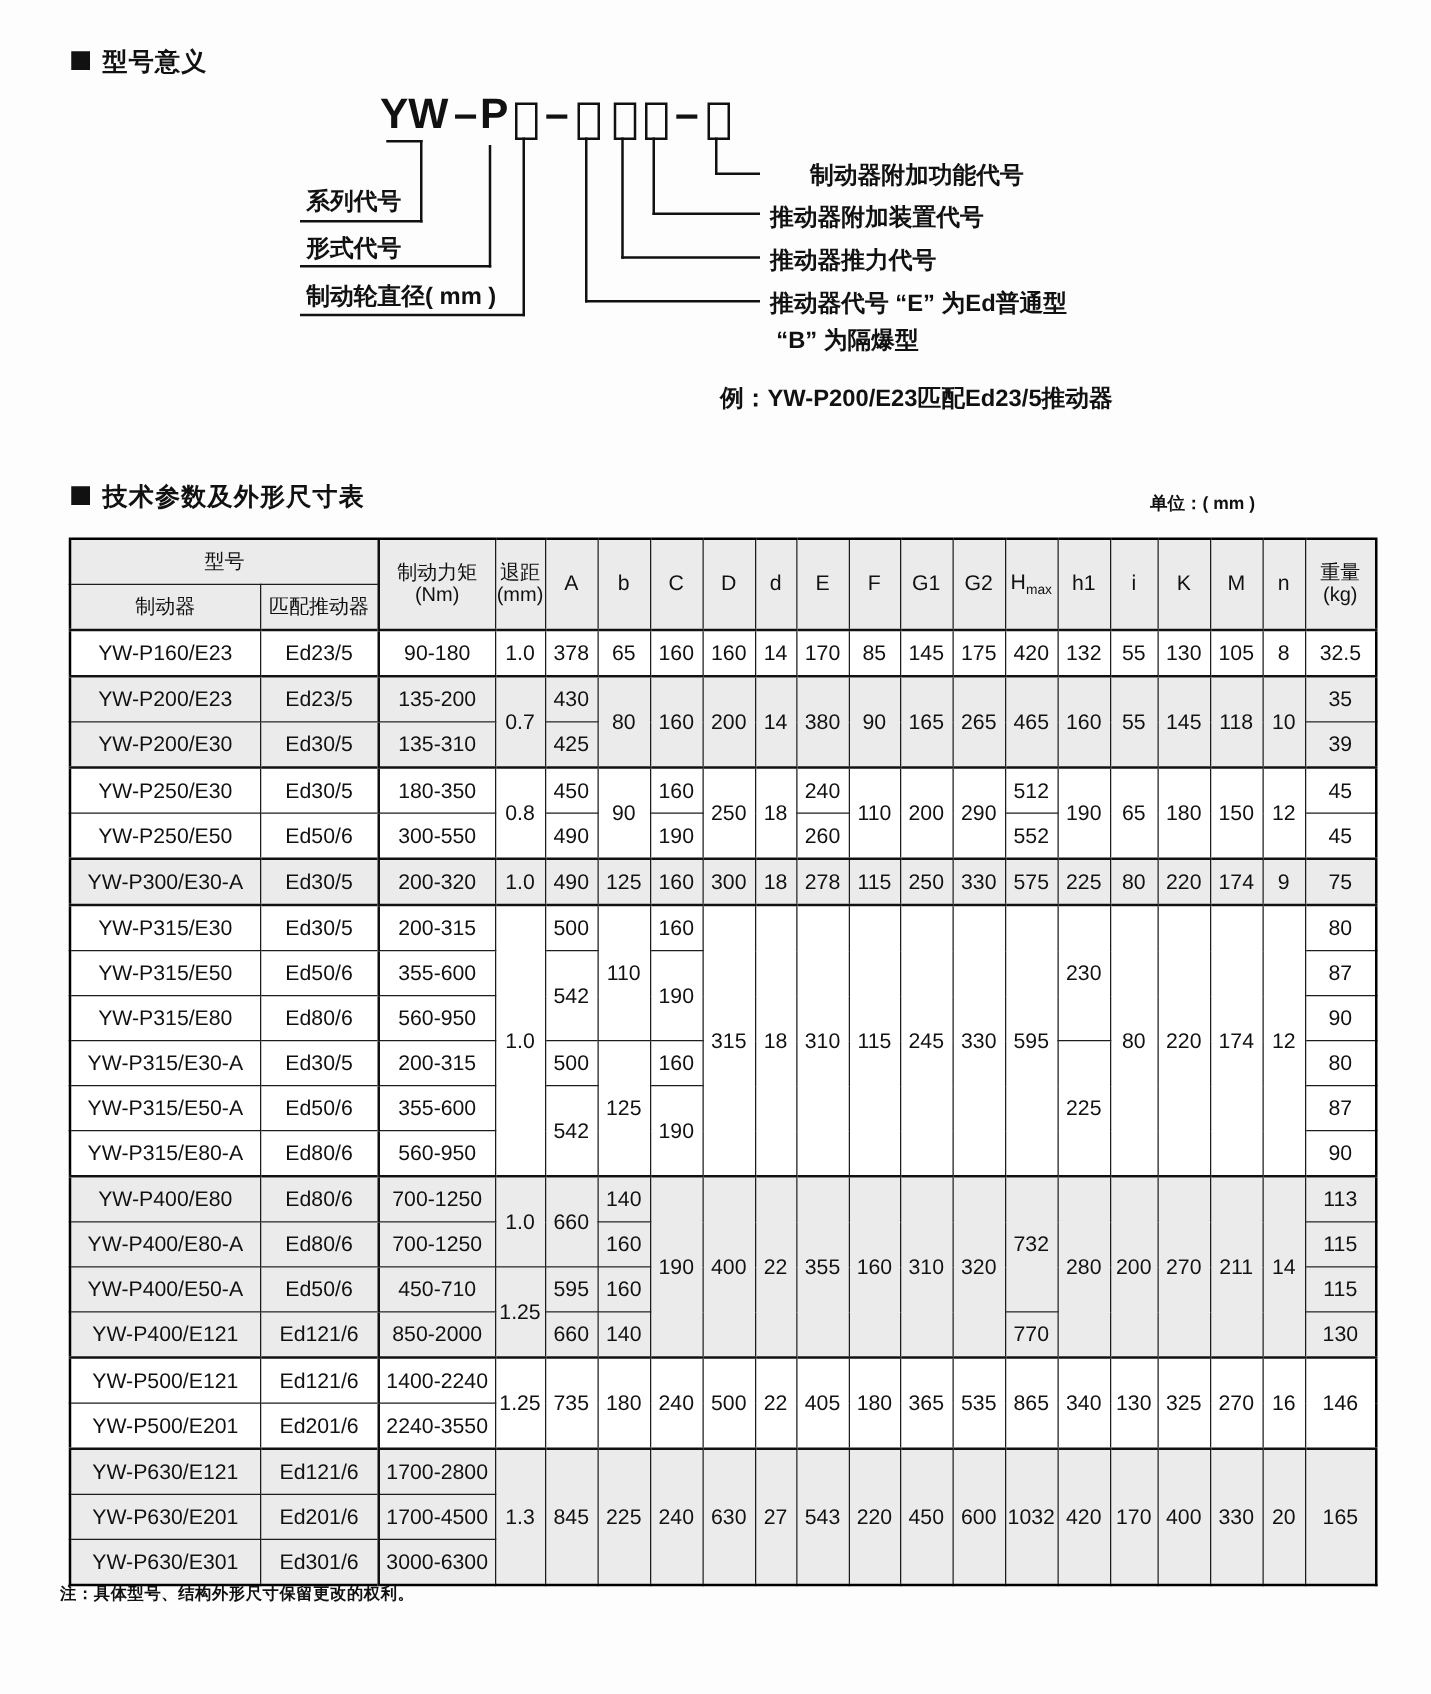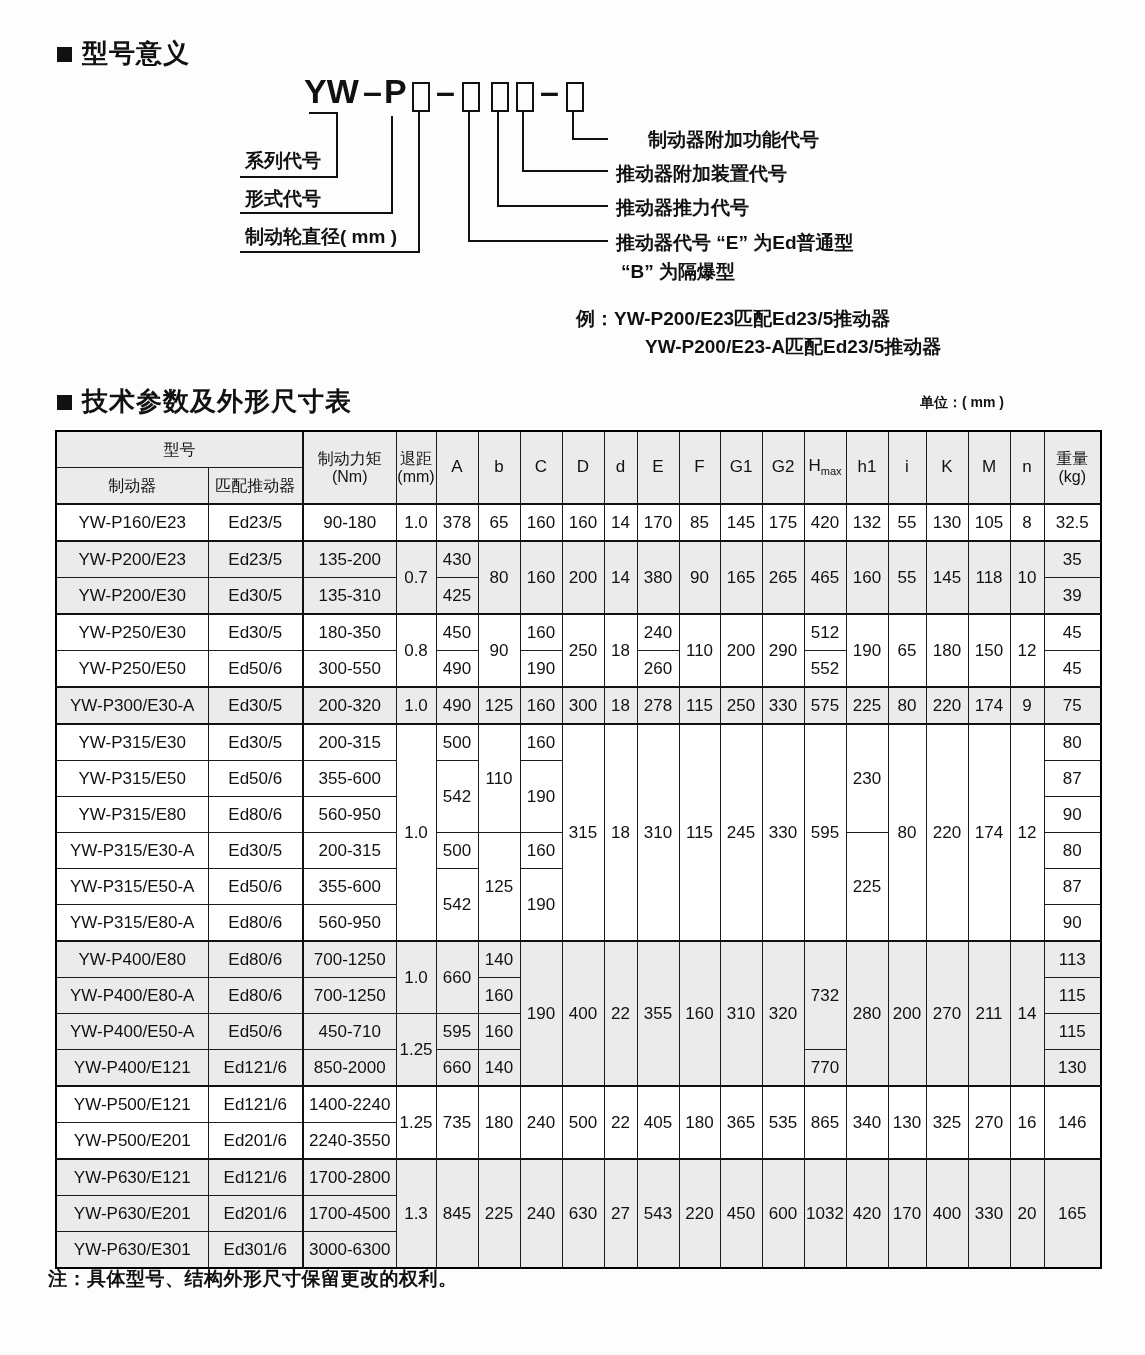--- a/index.html
+++ b/index.html
@@ -6,21 +6,21 @@
   body{
     width:1145px;height:1355px;
     background:#fdfdfd;
     color:#111;
     font-family:"Liberation Sans","DejaVu Sans",sans-serif;
     position:relative;
     overflow:hidden;
   }
   .sec-title{
     position:absolute;
-    font-size:26px;font-weight:bold;letter-spacing:1px;
+    font-size:20px;font-weight:bold;letter-spacing:1px;
     white-space:nowrap;
   }
   .sq{display:inline-block;width:15px;height:15px;background:#111;margin-right:10px;}
   .unit{
     position:absolute;left:920px;top:394px;
     font-size:14px;font-weight:bold;white-space:nowrap;
   }
   
   #diagram{position:absolute;left:0;top:0;width:1145px;height:380px;}
   .mchar{position:absolute;font-size:34px;font-weight:bold;line-height:1;white-space:nowrap;}
@@ -44,21 +44,21 @@
   thead th{background:#ebebeb;height:35px;font-weight:normal;font-size:16px;line-height:1.1;}
   thead th.dim{font-size:17px;}
   tbody td{height:35px;background:#fff;}
   tr.gray td{background:#ebebeb;}
   tr.gs td{border-top:2px solid #111;}
   thead tr:first-child th{border-top:2px solid #000;}
   td.col-torque,th.col-torque{border-left:2px solid #111;text-align:center;}
   sub{font-size:11px;}
   .note{
     position:absolute;left:48px;top:1266px;
-    font-size:19px;font-weight:bold;letter-spacing:0.5px;white-space:nowrap;
+    font-size:13px;font-weight:bold;letter-spacing:0.5px;white-space:nowrap;
   }
 </style>
 </head>
 <body>
 
 <div class="sec-title" style="left:57px;top:36px;">
   <span class="sq"></span><span>型号意义</span>
 </div>
 
 <div id="diagram">
@@ -93,21 +93,20 @@
   <div class="dlabel" style="left:245px;top:186px;">形式代号</div>
   <div class="dlabel" style="left:245px;top:224px;">制动轮直径( mm )</div>
 
   <div class="dlabel" style="left:616px;top:127px;margin-left:32px;">制动器附加功能代号</div>
   <div class="dlabel" style="left:616px;top:161px;">推动器附加装置代号</div>
   <div class="dlabel" style="left:616px;top:195px;">推动器推力代号</div>
   <div class="dlabel" style="left:616px;top:230px;">推动器代号 “E” 为Ed普通型</div>
   <div class="dlabel" style="left:621px;top:259px;">“B” 为隔爆型</div>
 
   <div class="dexample" style="left:576px;top:306px;">例：YW-P200/E23匹配Ed23/5推动器</div>
-  <div class="dexample" style="left:645px;top:334px;">YW-P200/E23-A匹配Ed23/5推动器</div>
 </div>
 
 <div class="sec-title" style="left:57px;top:384px;">
   <span class="sq"></span><span>技术参数及外形尺寸表</span>
 </div>
 <div class="unit">单位：( mm )</div>
 
 <div id="tablewrap">
   <table>
     <colgroup>

